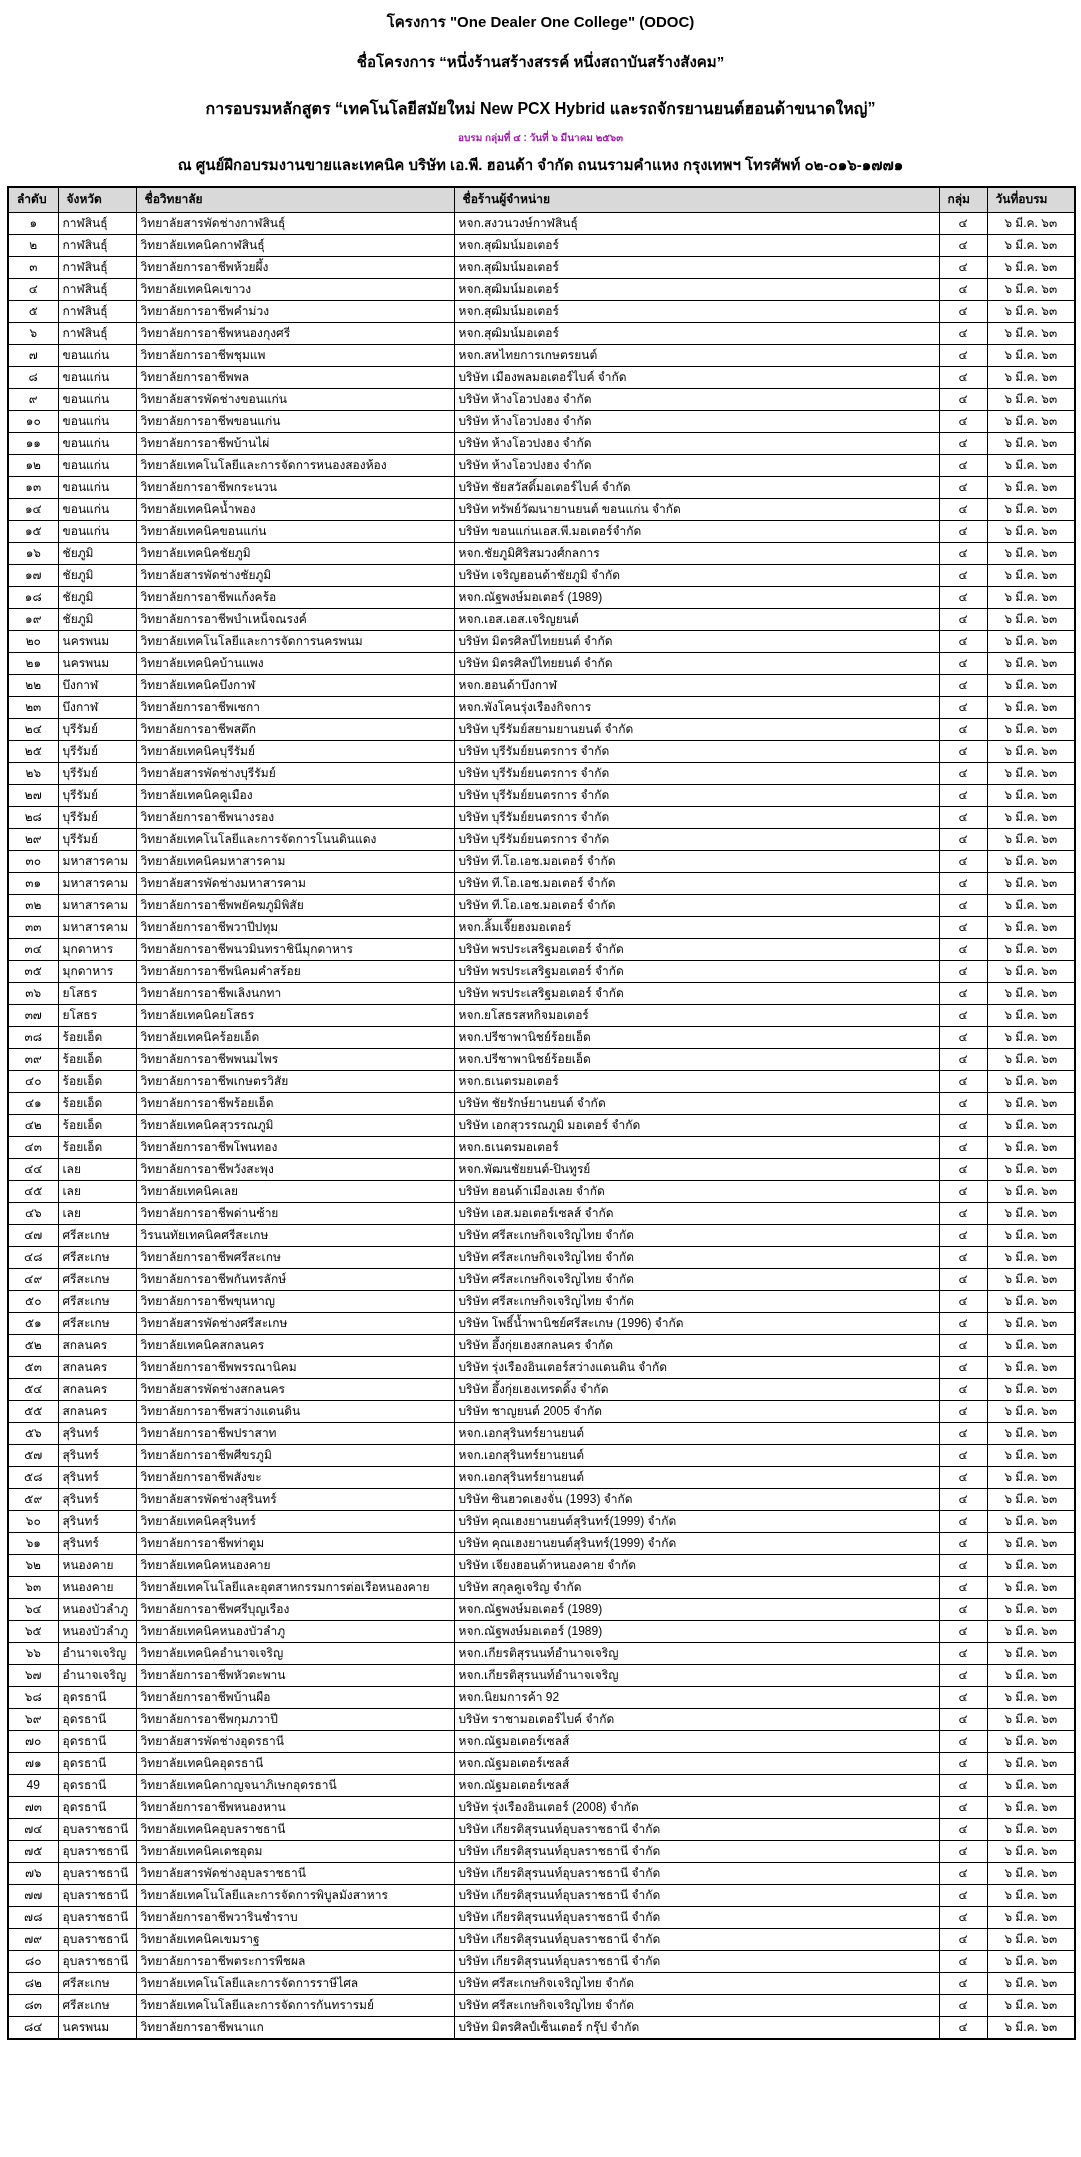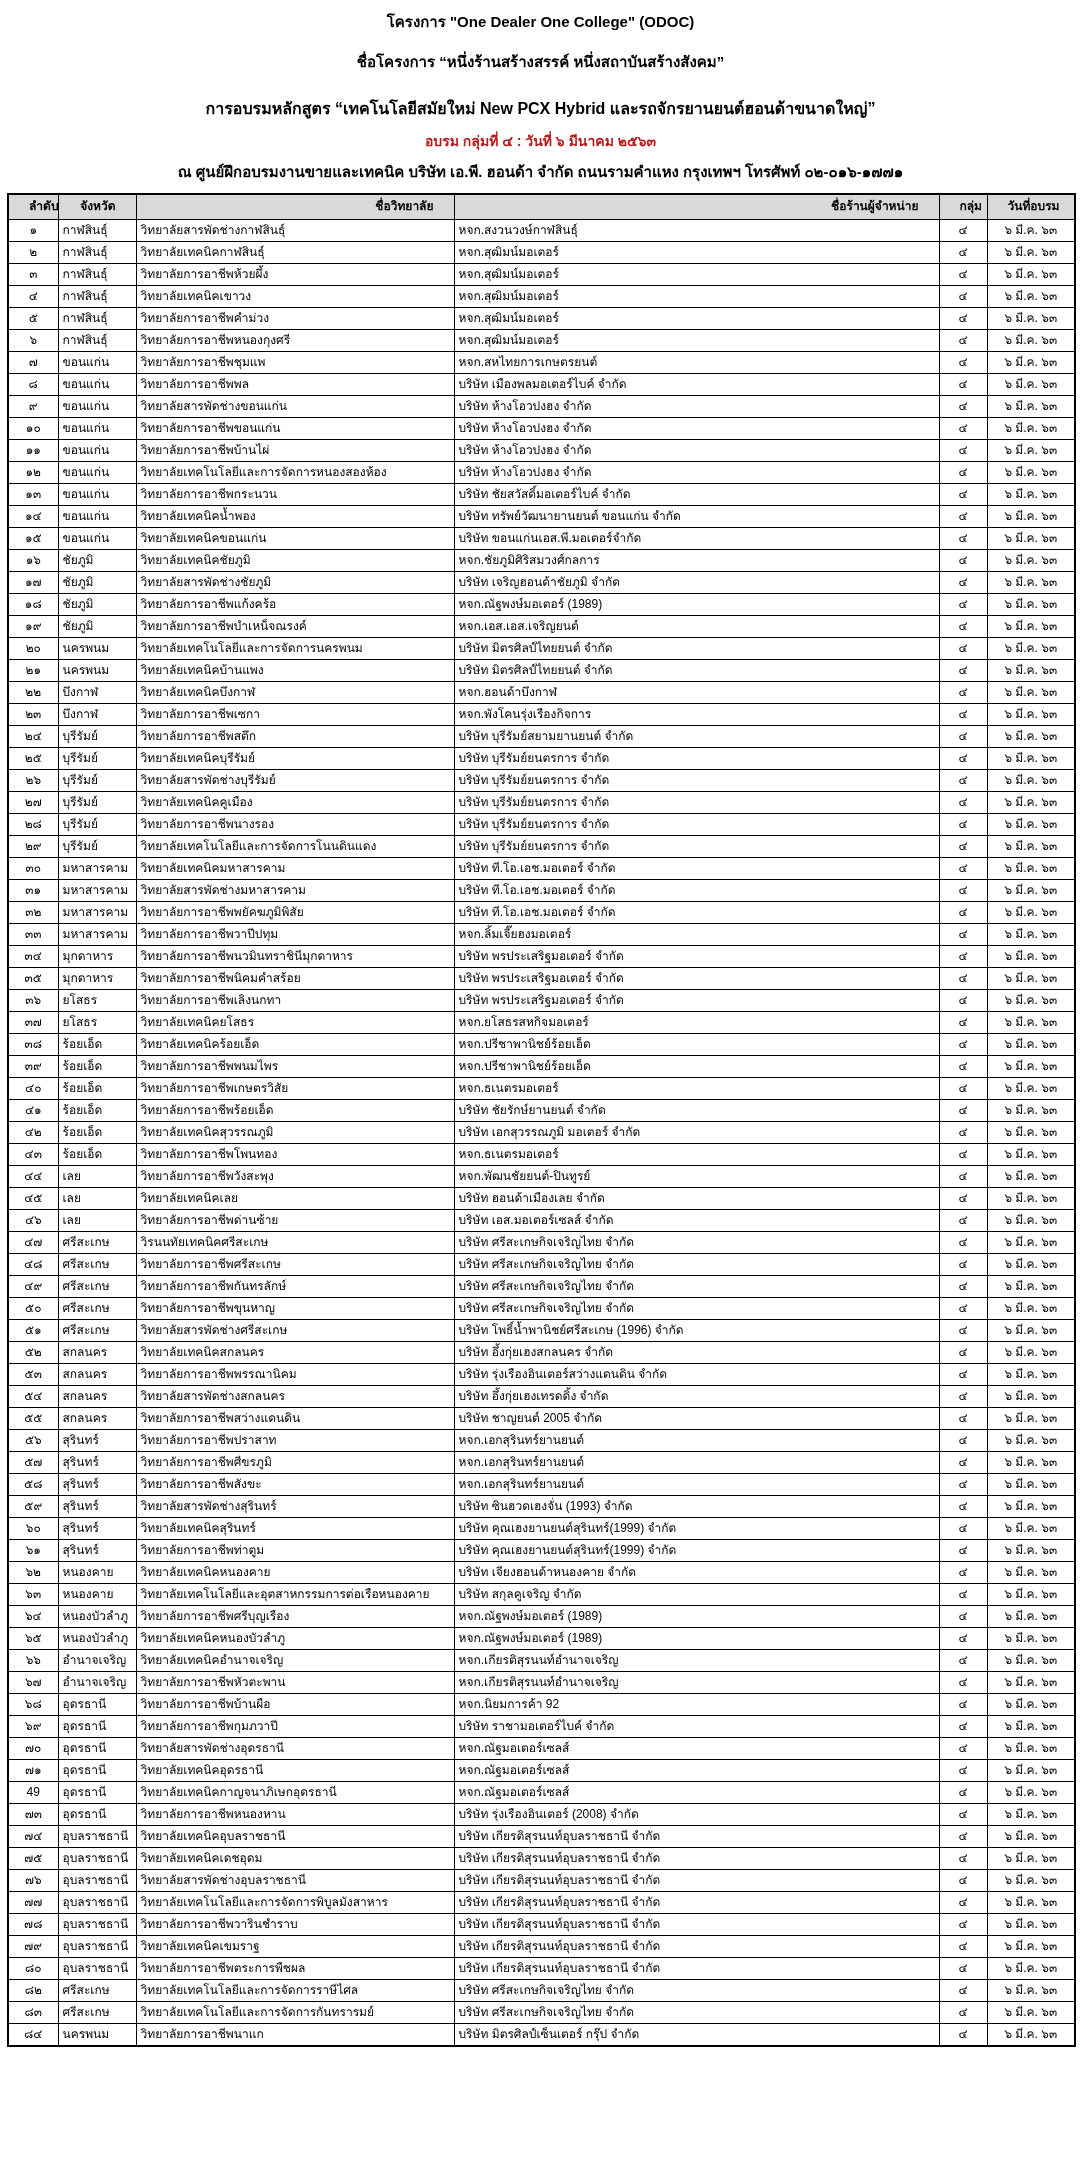--- a/index.html
+++ b/index.html
@@ -2,25 +2,25 @@
 <html><head>
 <meta charset="utf-8">
 <style>
   html,body{margin:0;padding:0;background:#ffffff;}
   body{width:1081px;font-family:"Liberation Sans","DejaVu Sans",sans-serif;color:#000;}
   .page{width:1067px;margin:0 auto;padding-top:6px;}
   .doc-header{text-align:center;}
   .h1{font-size:15px;font-weight:bold;padding-top:4px;}
   .h2{font-size:15px;font-weight:bold;margin-top:16px;}
   .h3{font-size:16px;font-weight:bold;margin-top:22px;}
-  .h4{font-size:14px;font-weight:bold;margin-top:9px;color:#b91c1c;}
+  .h4{font-size:10px;font-weight:bold;margin-top:9px;color:#a21caf;}
   .h5{font-size:15px;font-weight:bold;margin-top:8px;margin-bottom:9px;}
   table.sched{border-collapse:collapse;width:1067px;table-layout:fixed;border:2px solid #000;}
   table.sched th, table.sched td{border:1px solid #000;font-size:12px;line-height:1.15;overflow:hidden;white-space:nowrap;}
-  table.sched th{background:#D9D9D9;font-weight:bold;text-align:right;height:22px;padding:1px 20px;}
+  table.sched th{background:#D9D9D9;font-weight:bold;text-align:left;height:22px;padding:1px 8px;}
   table.sched td{height:21px;padding:0 4px;}
   col.w0{width:50px;} col.w1{width:78px;} col.w2{width:318px;}
   col.w3{width:485px;} col.w4{width:48px;} col.w5{width:88px;}
   td.c0{text-align:center;padding:0 2px;}
   td.c1{text-align:left;}
   td.c2{text-align:left;}
   td.c3{text-align:left;}
   td.c4{text-align:center;}
   td.c5{text-align:center;}
 </style>

